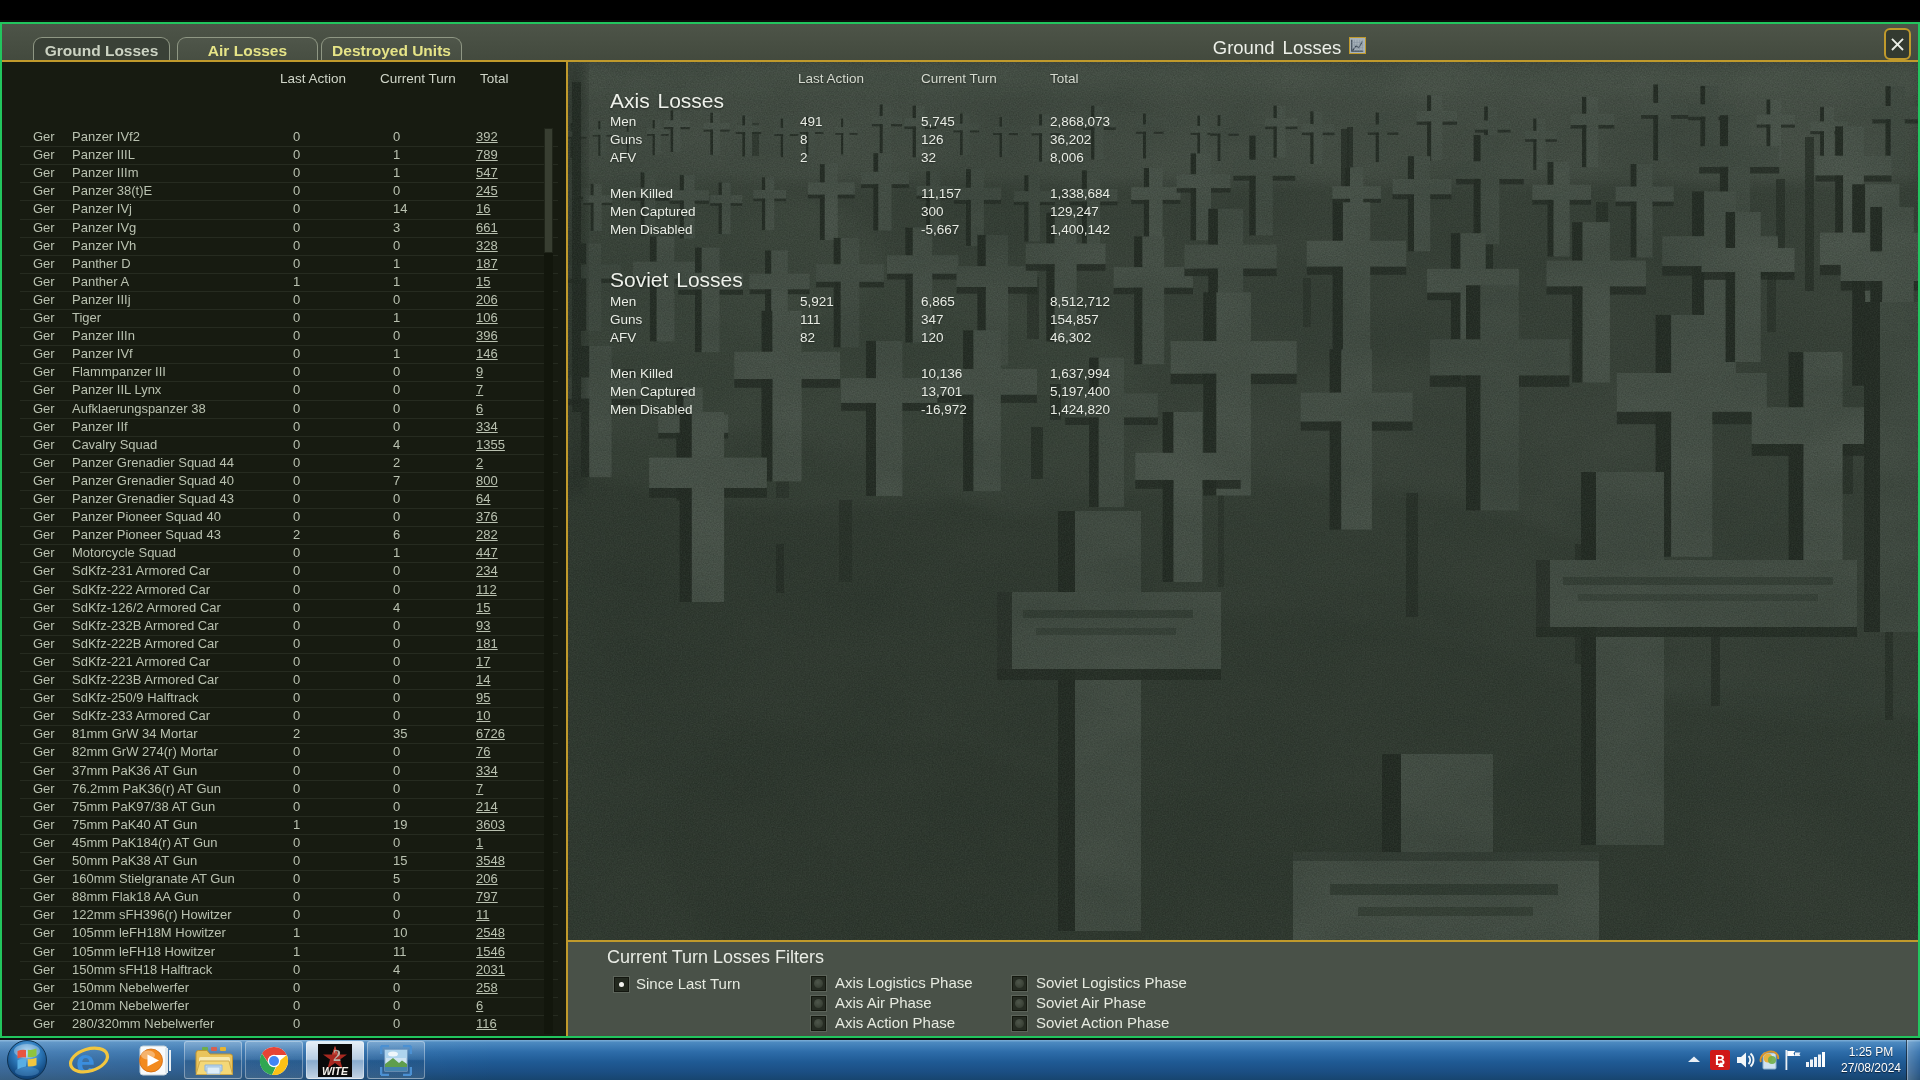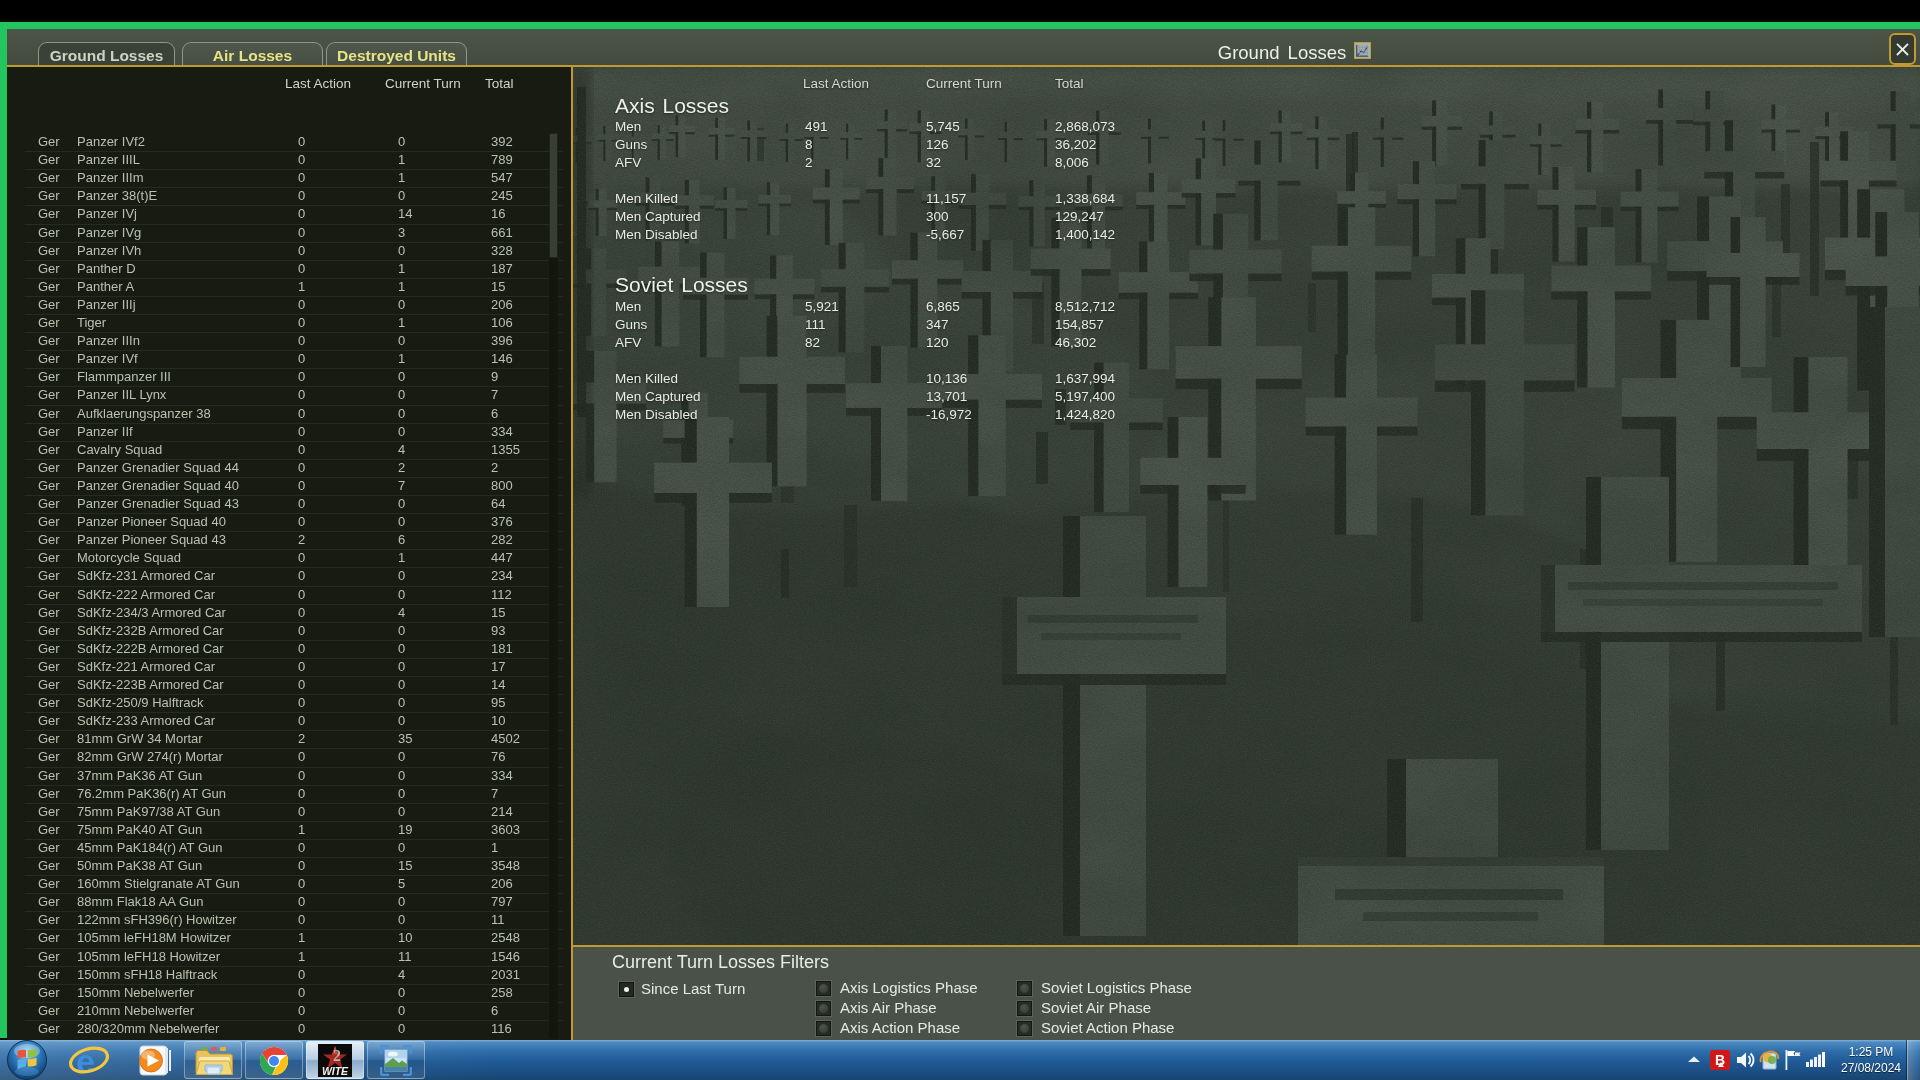--- a/index.html
+++ b/index.html
@@ -25,21 +25,21 @@
 #btnmax { left:1843px; width:27px;
   background:linear-gradient(#f5f8fa 0%,#dfe8ef 45%,#c3d2dd 50%,#d4e2ea 100%); }
 #btncls { left:1870px; width:38px; border-radius:0 0 4px 0;
   background:linear-gradient(#f0b0a0 0%,#dd7057 40%,#c44630 50%,#d8603e 100%); }
 #btnmin .g { position:absolute; left:8px; top:9px; width:12px; height:3px; background:#fff; border:1px solid #54636e; }
 #btnmax .g { position:absolute; left:7px; top:4px; width:11px; height:9px; border:2px solid #5c6b76; background:rgba(255,255,255,0.85); box-shadow:2px -2px 0 -0px #8ea0ac; }
 #btncls .g { position:absolute; left:0; top:2px; width:38px; text-align:center; color:#fff; font-weight:bold; font-size:12px; text-shadow:0 1px 2px rgba(60,10,0,0.8); }
 
 
 #gwin { position:absolute; left:0; top:20px; width:1920px; height:1020px; background:#0c0c0c; }
-#gframe { position:absolute; left:0px; top:2px; width:1920px; height:1016px; border:7px solid #22c55e; background:#454c41; }
+#gframe { position:absolute; left:0px; top:2px; width:1920px; height:1016px; border:2px solid #22c55e; background:#454c41; }
 
 
 #tabbar { position:absolute; left:0; top:0; width:1916px; height:36px;
   background:linear-gradient(#4d5448,#434a3e); }
 .tab { position:absolute; top:13px; height:23px; border:1px solid #8f9784; border-bottom:none;
   border-radius:9px 9px 0 0; font-size:15.5px; font-weight:bold; text-align:center; }
 .tab { line-height:26px; } .tab .txt { position:relative; top:0px; }
 #tab1 { left:31px; width:137px; background:#3a4137; color:#ccd3c3; }
 #tab2 { left:175px; width:141px; background:linear-gradient(#4f564a,#474e42); color:#e6e487; }
 #tab3 { left:319px; width:141px; background:linear-gradient(#4f564a,#474e42); color:#e6e487; }
@@ -47,21 +47,21 @@
 #glicon { position:absolute; left:1347px; top:13px; width:17px; height:17px; border:1px solid #c09a2c; background:#9aa7b0; }
 #xbtn { position:absolute; left:1882px; top:4px; width:27px; height:32px; border:2px solid #c09a2c; border-radius:6px; background:#333a30; }
 #tabline { position:absolute; left:0; top:36px; width:1916px; height:2px; background:#c09a2c; }
 
 
 #lpanel { position:absolute; left:0; top:38px; width:564px; height:974px; background:#171b11; }
 #lpanel .hdr { position:absolute; top:9px; font-size:13.5px; color:#cfd5c8; }
 .trow { position:absolute; left:0; width:545px; height:18px; font-size:13px; color:#b9c1b0; }
 .trow span { position:absolute; top:1px; white-space:nowrap; }
 .trow .c0 { left:21px; } .trow .c1 { left:60px; }
-.trow .c2 { left:281px; } .trow .c3 { left:381px; } .trow .c4 { left:474px; }
+.trow .c2 { left:281px; } .trow .c3 { left:381px; } .trow .c4 { left:464px;text-decoration:underline; }
 .tsep { position:absolute; left:8px; width:538px; height:1px; background:#262b20; }
 #scrollbar { position:absolute; left:542px; top:66px; width:9px; height:906px; background:#12160c; }
 #scrollthumb { position:absolute; left:0px; top:0px; width:9px; height:125px; background:#383e31; border:1px solid #20251a; }
 
 
 #vdiv { position:absolute; left:564px; top:38px; width:2px; height:974px; background:#c09a2c; }
 #rpanel { position:absolute; left:566px; top:38px; width:1350px; height:878px; overflow:hidden; background:#3a433b; }
 #rpanel .hdr { position:absolute; top:9px; font-size:13.5px; color:#d6dbd0; text-shadow:0 1px 2px rgba(0,0,0,0.5); }
 .h1 { left:278px; } .h2 { left:378px; } .h3 { left:478px; }
 .rh1 { left:230px; } .rh2 { left:353px; } .rh3 { left:482px; }
@@ -320,21 +320,21 @@
 <div class="trow" style="top:580.5px">
               <span class="c0">Ger</span>
               <span class="c1">SdKfz-222 Armored Car</span>
               <span class="c2">0</span>
               <span class="c3">0</span>
               <span class="c4">112</span>
             </div>
 <div class="tsep" style="top:580.5px"></div>
 <div class="trow" style="top:598.6px">
               <span class="c0">Ger</span>
-              <span class="c1">SdKfz-234/3 Armored Car</span>
+              <span class="c1">SdKfz-126/2 Armored Car</span>
               <span class="c2">0</span>
               <span class="c3">4</span>
               <span class="c4">15</span>
             </div>
 <div class="tsep" style="top:598.6px"></div>
 <div class="trow" style="top:616.7px">
               <span class="c0">Ger</span>
               <span class="c1">SdKfz-232B Armored Car</span>
               <span class="c2">0</span>
               <span class="c3">0</span>
@@ -379,21 +379,21 @@
               <span class="c2">0</span>
               <span class="c3">0</span>
               <span class="c4">10</span>
             </div>
 <div class="tsep" style="top:707.2px"></div>
 <div class="trow" style="top:725.3px">
               <span class="c0">Ger</span>
               <span class="c1">81mm GrW 34 Mortar</span>
               <span class="c2">2</span>
               <span class="c3">35</span>
-              <span class="c4">4502</span>
+              <span class="c4">6726</span>
             </div>
 <div class="tsep" style="top:725.3px"></div>
 <div class="trow" style="top:743.4px">
               <span class="c0">Ger</span>
               <span class="c1">82mm GrW 274(r) Mortar</span>
               <span class="c2">0</span>
               <span class="c3">0</span>
               <span class="c4">76</span>
             </div>
 <div class="tsep" style="top:743.4px"></div>

